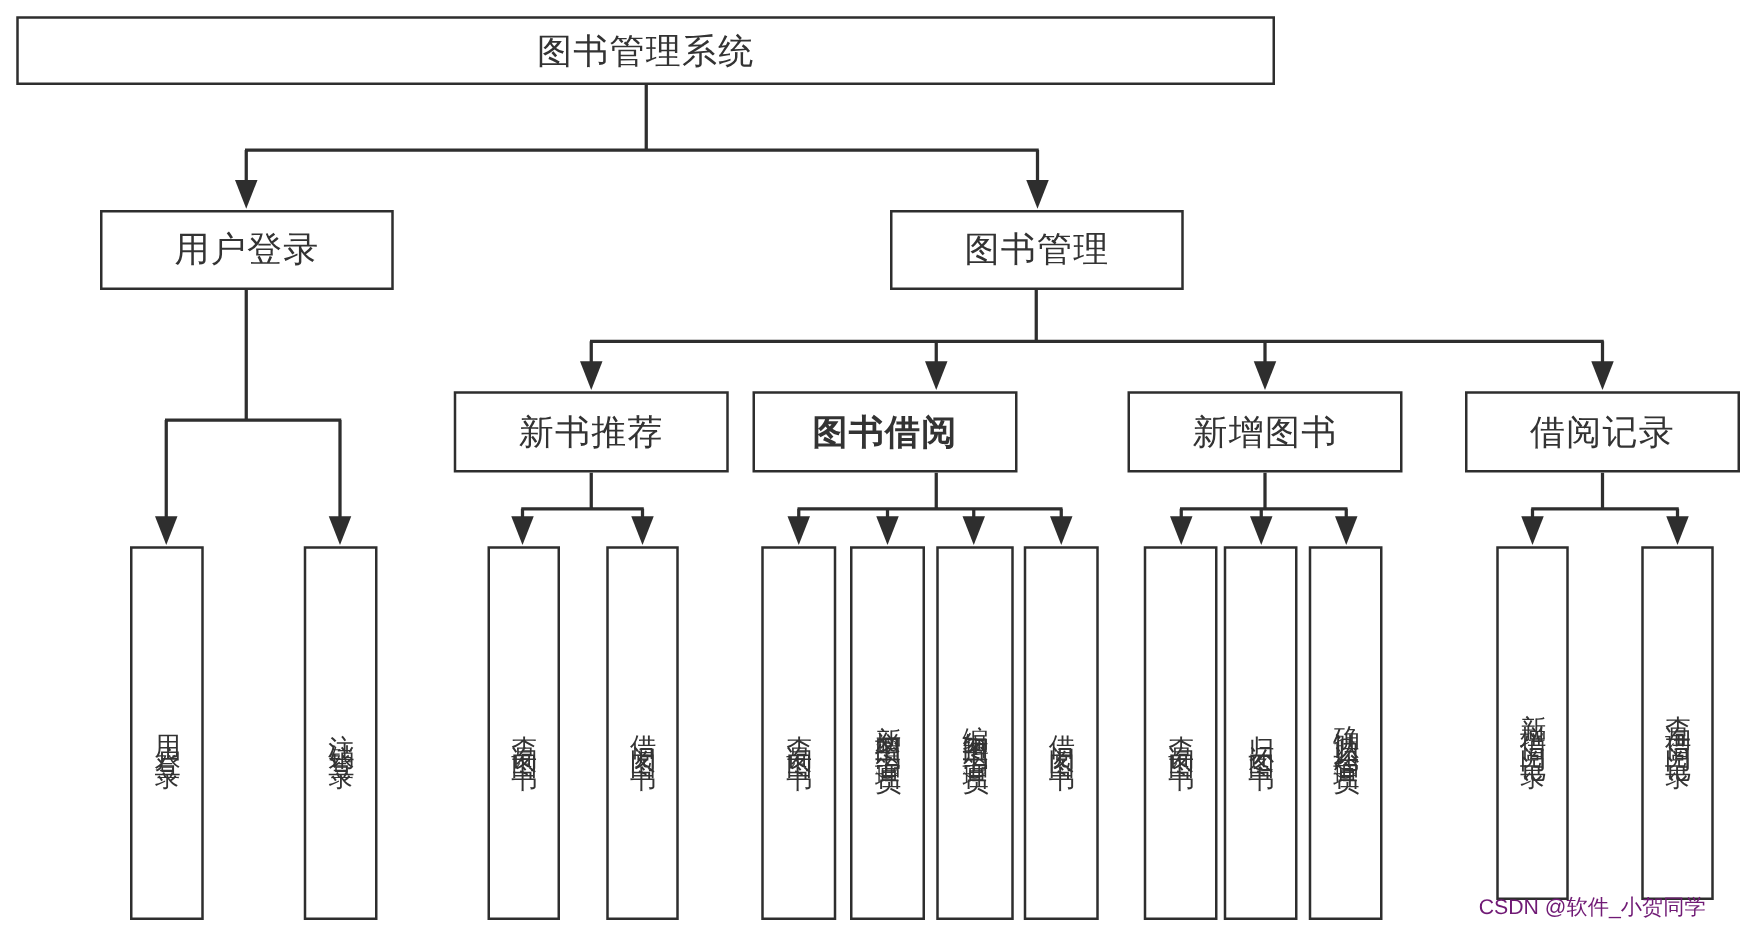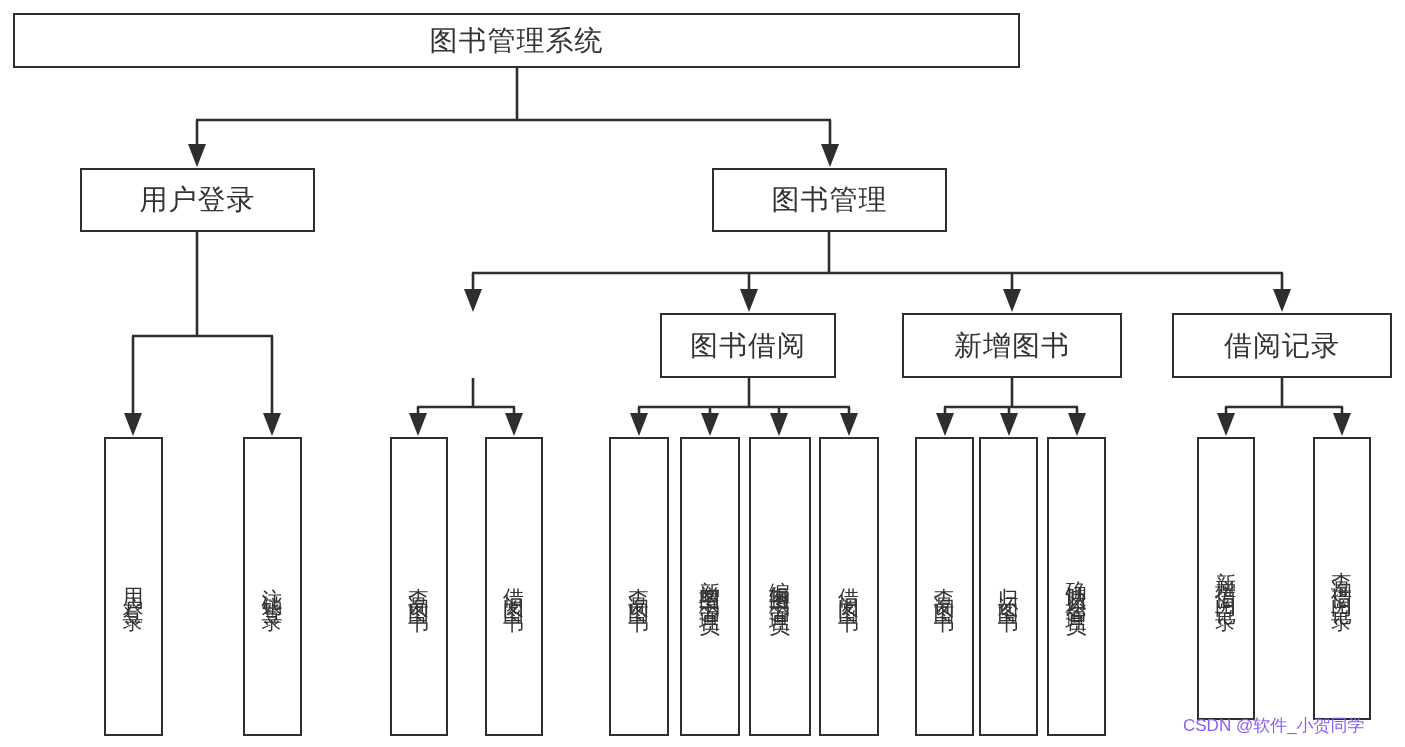--- a/index.html
+++ b/index.html
@@ -32,21 +32,21 @@
     letter-spacing:8px;
     line-height:1;
     color:#333333;
     white-space:nowrap;
   }
   .watermark{
     position:absolute;
     left:1183px;top:714px;
     width:215px;
     font-size:17px;
-    color:#8b5cf6;
+    color:#701a75;
     white-space:nowrap;
   }
 </style>
 </head>
 <body>
 
 <div class="canvas">
 
   <svg class="connector-layer" width="1405" height="747" viewBox="0 0 1405 747" xmlns="http://www.w3.org/2000/svg">
     <g stroke="#2e2e2e" stroke-width="2.6" fill="none">
@@ -85,21 +85,24 @@
     <span class="hlabel">图书管理系统</span>
   </div>
 
   <div class="box" style="left:80px;top:168px;width:235px;height:64px;">
     <span class="hlabel">用户登录</span>
   </div>
   <div class="box" style="left:712px;top:168px;width:235px;height:64px;align-items:center;">
     <span class="hlabel">图书管理</span>
   </div>
 
-  <div class="box" style="left:660px;top:313px;width:176px;height:65px;">
+  <div class="box" style="left:363px;top:313px;width:220px;height:65px;">
+    <span class="hlabel">新书推荐</span>
+  </div>
+  <div class="box" style="left:602px;top:313px;width:212px;height:65px;font-weight:bold;">
     <span class="hlabel">图书借阅</span>
   </div>
   <div class="box" style="left:902px;top:313px;width:220px;height:65px;">
     <span class="hlabel">新增图书</span>
   </div>
   <div class="box" style="left:1172px;top:313px;width:220px;height:65px;">
     <span class="hlabel">借阅记录</span>
   </div>
 
   <div class="box" style="left:104px;top:437px;width:59px;height:299px;">

